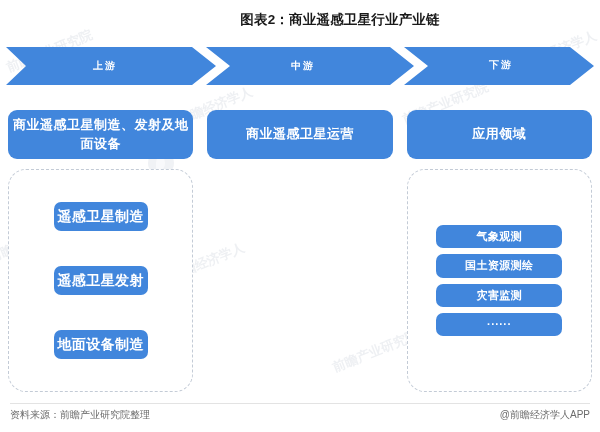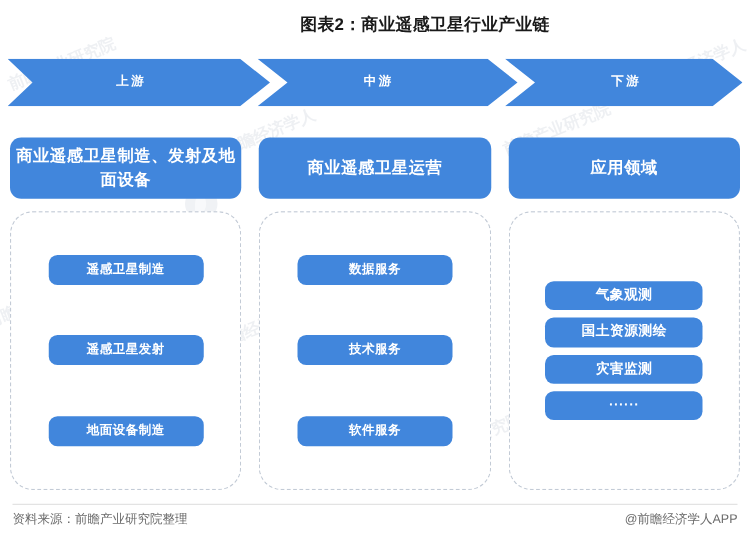--- a/index.html
+++ b/index.html
@@ -78,21 +78,21 @@
     height: 38px;
     line-height: 38px;
     text-align: center;
     color: #ffffff;
     font-size: 10px;
     font-weight: bold;
     letter-spacing: 2px;
   }
   #stage-0 { left: 14px;  width: 170px; }
   #stage-1 { left: 212px; width: 170px; }
-  #stage-2 { left: 410px; width: 170px; }
+  #stage-2 { left: 410px; width: 170px; font-family: Liberation Mono, monospace; }
 
   
   #columns {
     position: absolute;
     top: 110px;
     left: 8px;
     width: 584px;
     height: 282px;
     display: flex;
     gap: 14px;
@@ -132,25 +132,25 @@
     align-items: center;
     position: relative;
   }
   .col-body.spread  { justify-content: space-around; padding: 14px 0; }
   .col-body.packed  { justify-content: center; gap: 6px; padding: 10px 0; }
 
   .pill {
     background: #4186DC;
     border-radius: 7px;
     color: #ffffff;
-    font-size: 10px;
+    font-size: 14px;
     font-weight: bold;
     letter-spacing: 0.4px;
     text-align: center;
-    width: 124px;
+    width: 94px;
     padding: 6px 2px;
     line-height: 1.2;
   }
   .col-body.packed .pill {
     width: 126px;
     padding: 5px 2px;
     font-size: 11px;
   }
 
   
@@ -214,25 +214,20 @@
     <div class="col-header">商业遥感卫星制造、发射及地面设备</div>
     <div class="col-body spread">
       <div class="pill">遥感卫星制造</div>
       <div class="pill">遥感卫星发射</div>
       <div class="pill">地面设备制造</div>
     </div>
   </div>
 
   <div class="column">
     <div class="col-header">商业遥感卫星运营</div>
-    <div class="col-body spread">
-      <div class="pill">数据服务</div>
-      <div class="pill">技术服务</div>
-      <div class="pill">软件服务</div>
-    </div>
   </div>
 
   <div class="column">
     <div class="col-header">应用领域</div>
     <div class="col-body packed">
       <div class="pill">气象观测</div>
       <div class="pill">国土资源测绘</div>
       <div class="pill">灾害监测</div>
       <div class="pill">······</div>
     </div>

